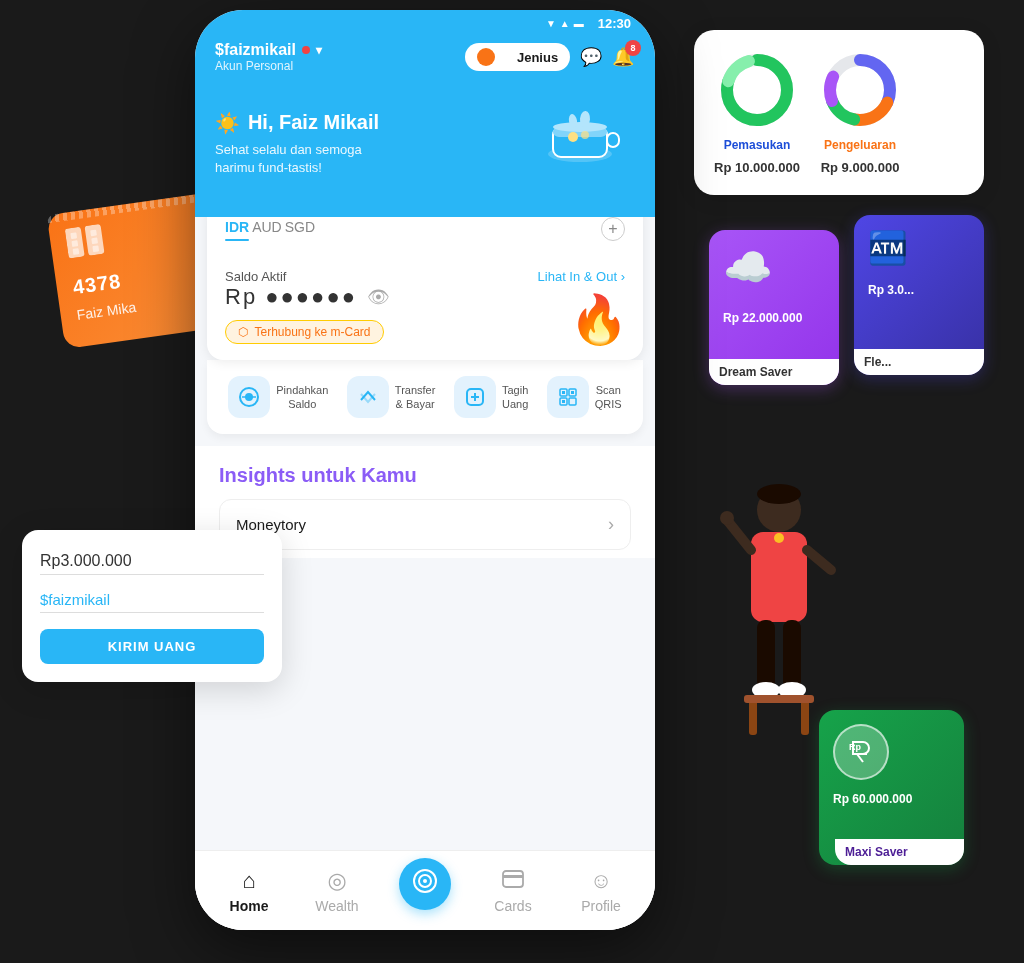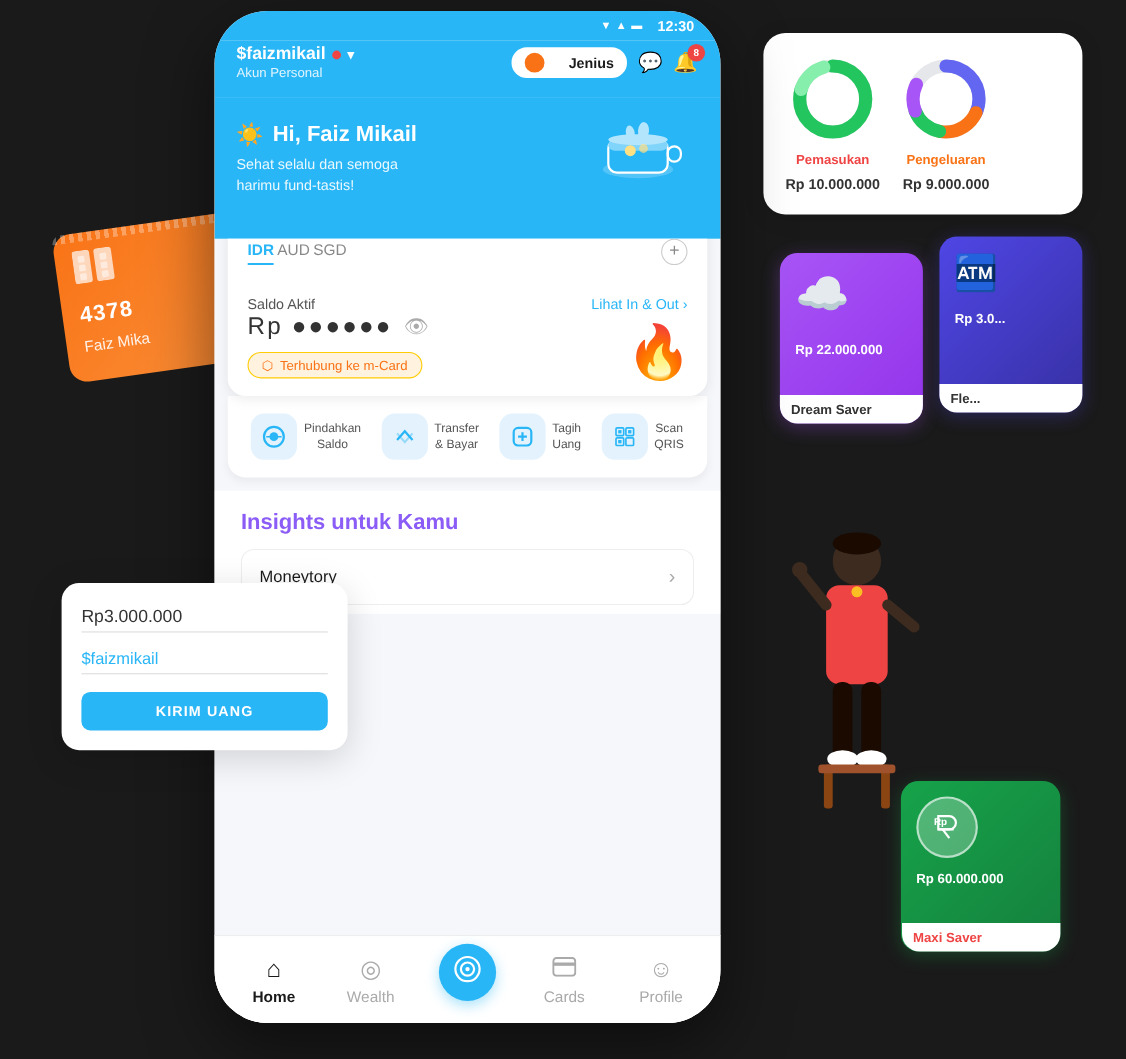--- a/index.html
+++ b/index.html
@@ -344,21 +344,20 @@
     .transfer-popup {
       position: absolute;
       left: 22px;
       top: 530px;
       width: 260px;
       background: white;
       border-radius: 16px;
       padding: 18px;
       z-index: 10;
       box-shadow: 0 8px 32px rgba(0,0,0,0.15);
-      margin-left: 34px;
     }
     .transfer-amount-input {
       border: none;
       border-bottom: 1px solid #ddd;
       font-size: 16px;
       color: #333;
       width: 100%;
       padding: 4px 0;
       margin-bottom: 12px;
       outline: none;
@@ -398,21 +397,21 @@
       border-radius: 20px;
       padding: 20px;
       z-index: 3;
       box-shadow: 0 4px 20px rgba(0,0,0,0.1);
       display: flex;
       gap: 20px;
       align-items: flex-start;
     }
     .chart-item { display: flex; flex-direction: column; align-items: center; gap: 8px; }
     .chart-label { font-size: 12px; font-weight: 600; }
-    .chart-label.green { color: #ef4444; }
+    .chart-label.green { color: #1d4ed8; }
     .chart-label.orange { color: #f97316; }
     .chart-amount { font-size: 13px; color: #333; font-weight: 600; }
 
     
     .savings-card-purple {
       position: absolute;
       right: 40px;
       top: 220px;
       width: 130px;
       height: 155px;
@@ -735,14 +734,14 @@
 <div style="position:absolute; right:60px; top:710px; width:145px; height:155px; background:linear-gradient(135deg,#16a34a,#15803d); border-radius:16px; z-index:3; padding:14px; color:white; box-shadow:0 4px 16px rgba(22,163,74,0.3);">
   <div style="width:56px;height:56px;background:rgba(255,255,255,0.25);border-radius:50%;display:flex;align-items:center;justify-content:center;border:2px solid rgba(255,255,255,0.6);">
     <svg width="32" height="32" viewBox="0 0 32 32">
       <path d="M8 6h10c3.3 0 6 2.7 6 6s-2.7 6-6 6H8V6z" fill="none" stroke="white" stroke-width="2"></path>
       <path d="M8 18h14" stroke="white" stroke-width="2"></path>
       <path d="M12 18l6 8" stroke="white" stroke-width="2"></path>
       <text x="4" y="14" fill="white" font-size="9" font-weight="bold">Rp</text>
     </svg>
   </div>
   <div style="margin-top:12px; font-size:12px; font-weight:bold;">Rp 60.000.000</div>
-  <div style="position:absolute;bottom:0;left:1px;right:0;background:white;border-radius:0 0 16px 16px;padding:6px 10px;font-size:12px;font-weight:600;color:#ef4444;">Maxi Saver</div>
+  <div style="position:absolute;bottom:0;left:16px;right:0;background:white;border-radius:0 0 16px 16px;padding:6px 10px;font-size:12px;font-weight:600;color:#4c1d95;">Maxi Saver</div>
 </div>
 
 </body></html>

